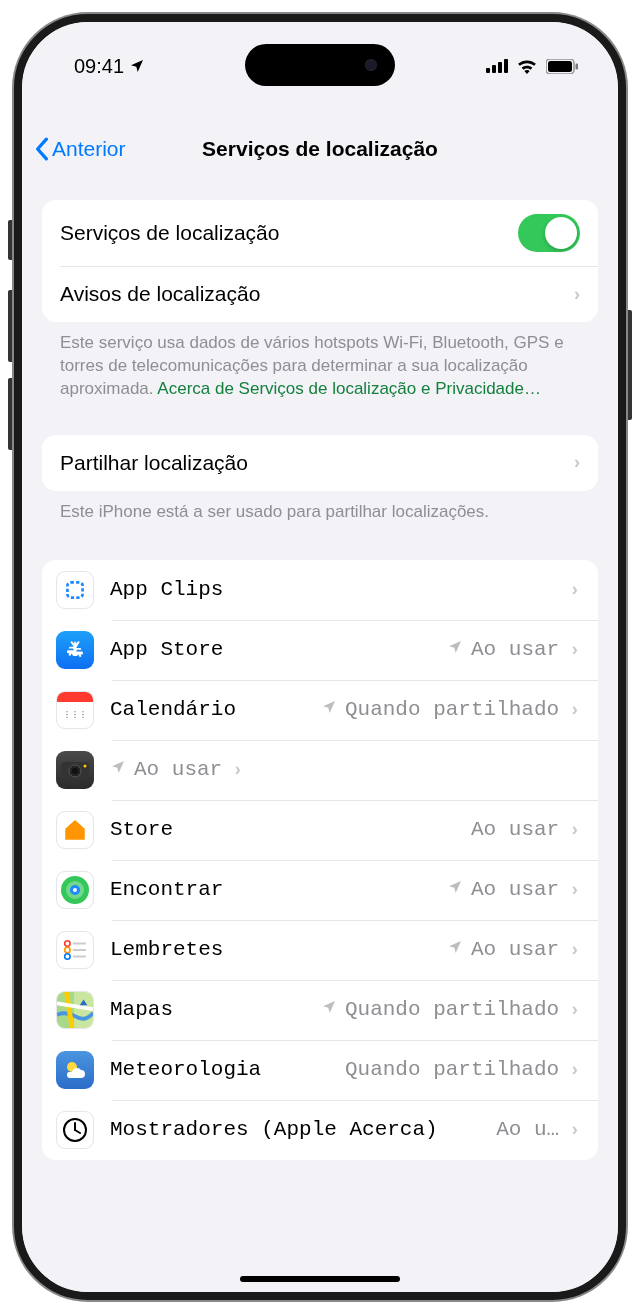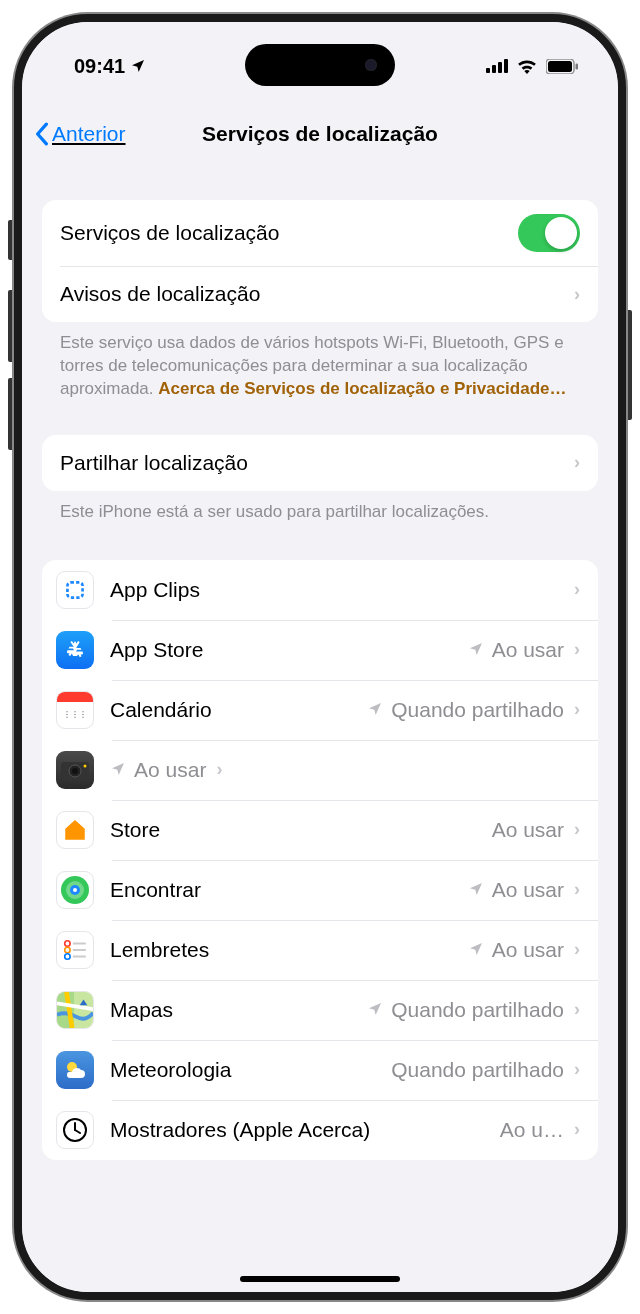--- a/index.html
+++ b/index.html
@@ -51,34 +51,33 @@
     }
     .status-bar {
       position: absolute;
       top: 0; left: 0; right: 0;
       height: 70px;
       display: flex;
       justify-content: space-between;
       align-items: center;
       padding: 18px 40px 0 52px;
       z-index: 50;
-      font-weight: 700;
+      font-weight: 400;
       font-size: 20px;
     }
     .status-left { display: flex; align-items: center; gap: 5px; }
     .status-right { display: flex; align-items: center; gap: 8px; }
     .nav-bar {
       position: absolute;
       top: 100px;
       left: 0; right: 0;
       height: 54px;
       display: flex;
-      align-items: flex-start;
+      align-items: center;
       padding: 0 12px;
-      text-decoration: underline;
     }
     .back-btn {
       display: flex;
       align-items: center;
       color: #007aff;
       font-size: 21px;
       gap: 2px;
     }
     .nav-title {
       position: absolute;
@@ -145,21 +144,21 @@
       background: #fff;
       border-radius: 50%;
       box-shadow: 0 2px 4px rgba(0,0,0,0.2);
     }
     .footer-text {
       font-size: 17px;
       color: #8e8e93;
       padding: 10px 18px 4px;
       line-height: 1.35;
     }
-    .footer-link { color: #a16207; font-weight: bold; }
+    .footer-link { color: #15803d; }
     .app-icon {
       width: 38px; height: 38px;
       border-radius: 9px;
       margin-right: 16px;
       flex-shrink: 0;
       display: flex;
       align-items: center;
       justify-content: center;
       position: relative;
       overflow: hidden;
@@ -168,20 +167,21 @@
       color: #bdbdc2;
       margin-right: 8px;
     }
     .app-row {
       display: flex;
       align-items: center;
       min-height: 60px;
       padding: 10px 18px 10px 14px;
       position: relative;
       font-size: 21px;
+      font-family: Liberation Mono, monospace;
     }
     .home-indicator {
       position: absolute;
       bottom: 10px;
       left: 50%;
       transform: translateX(-50%);
       width: 160px; height: 6px;
       background: #000;
       border-radius: 3px;
       z-index: 50;

